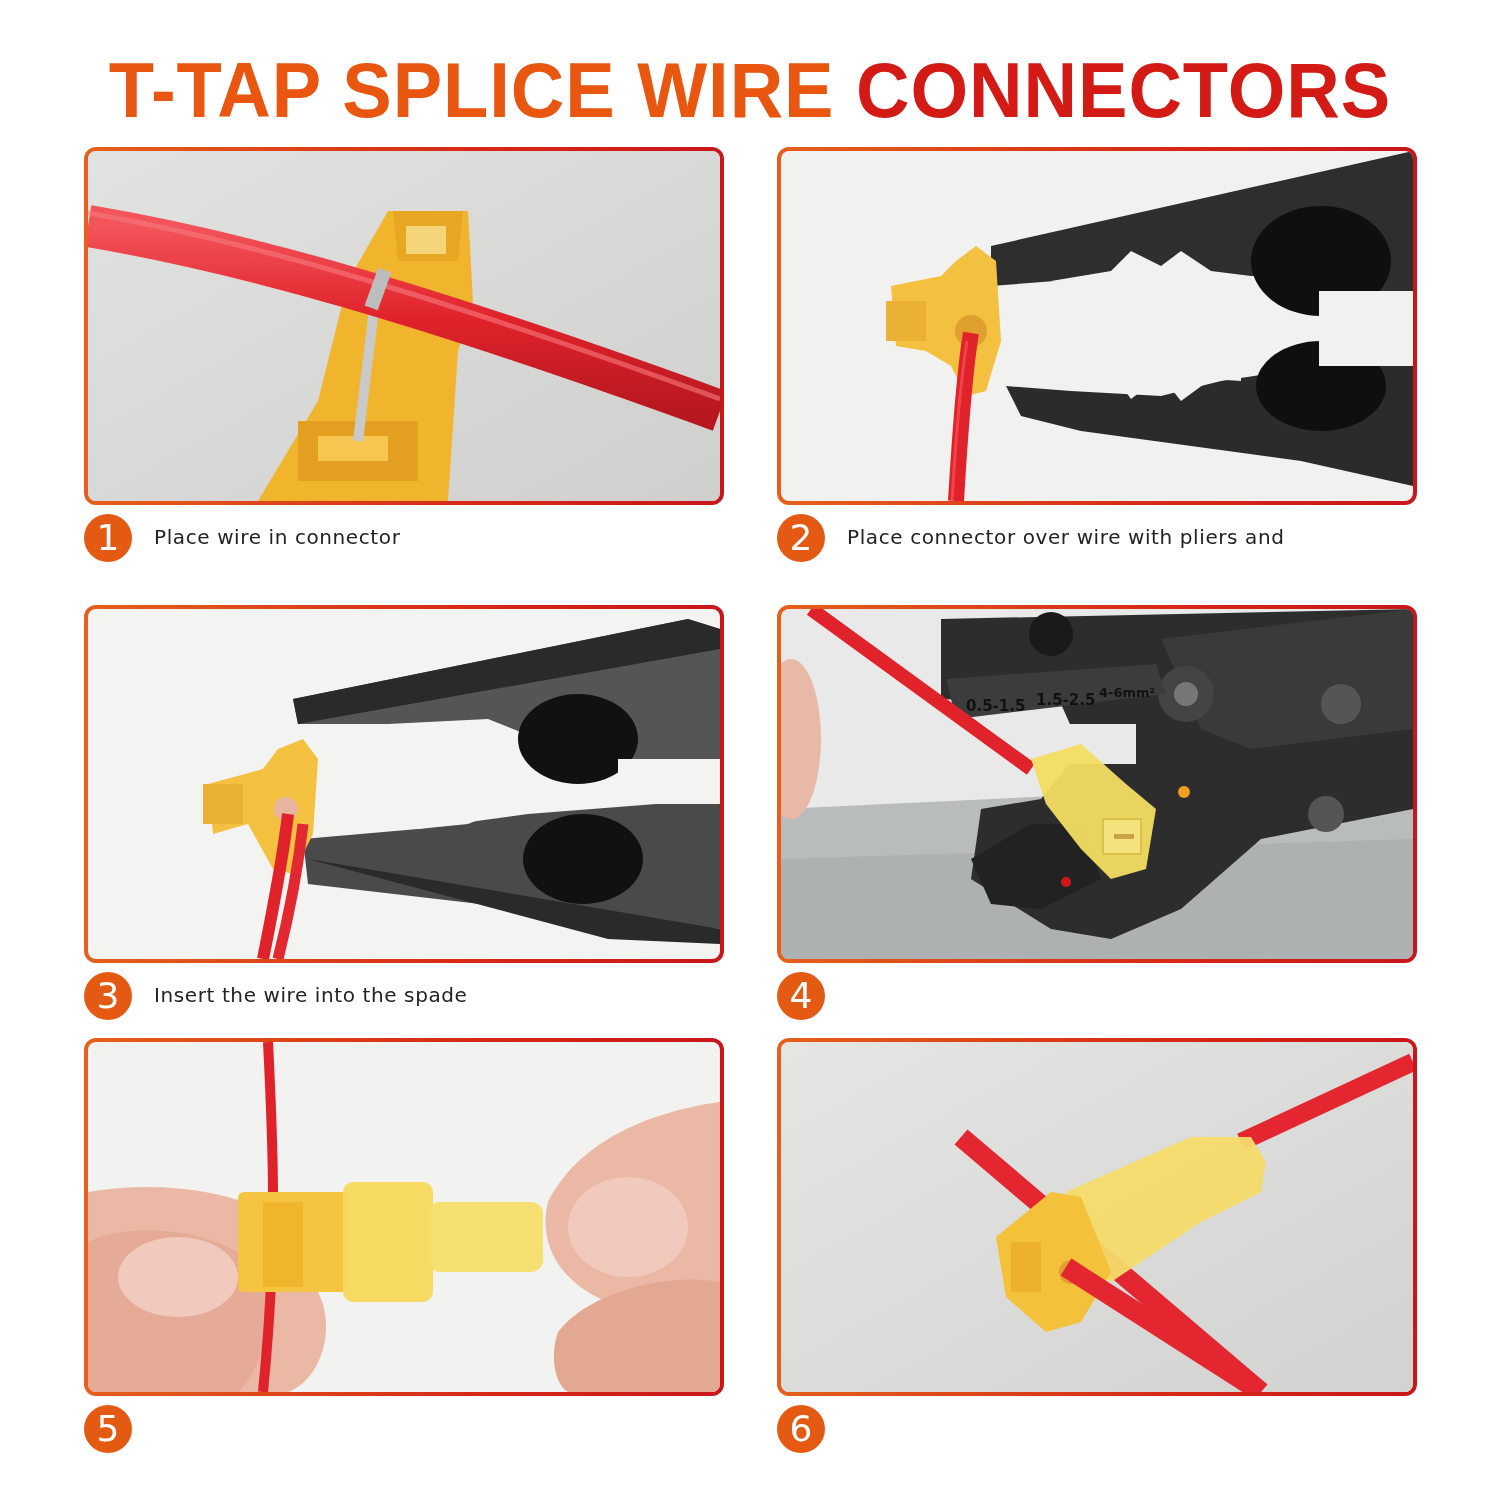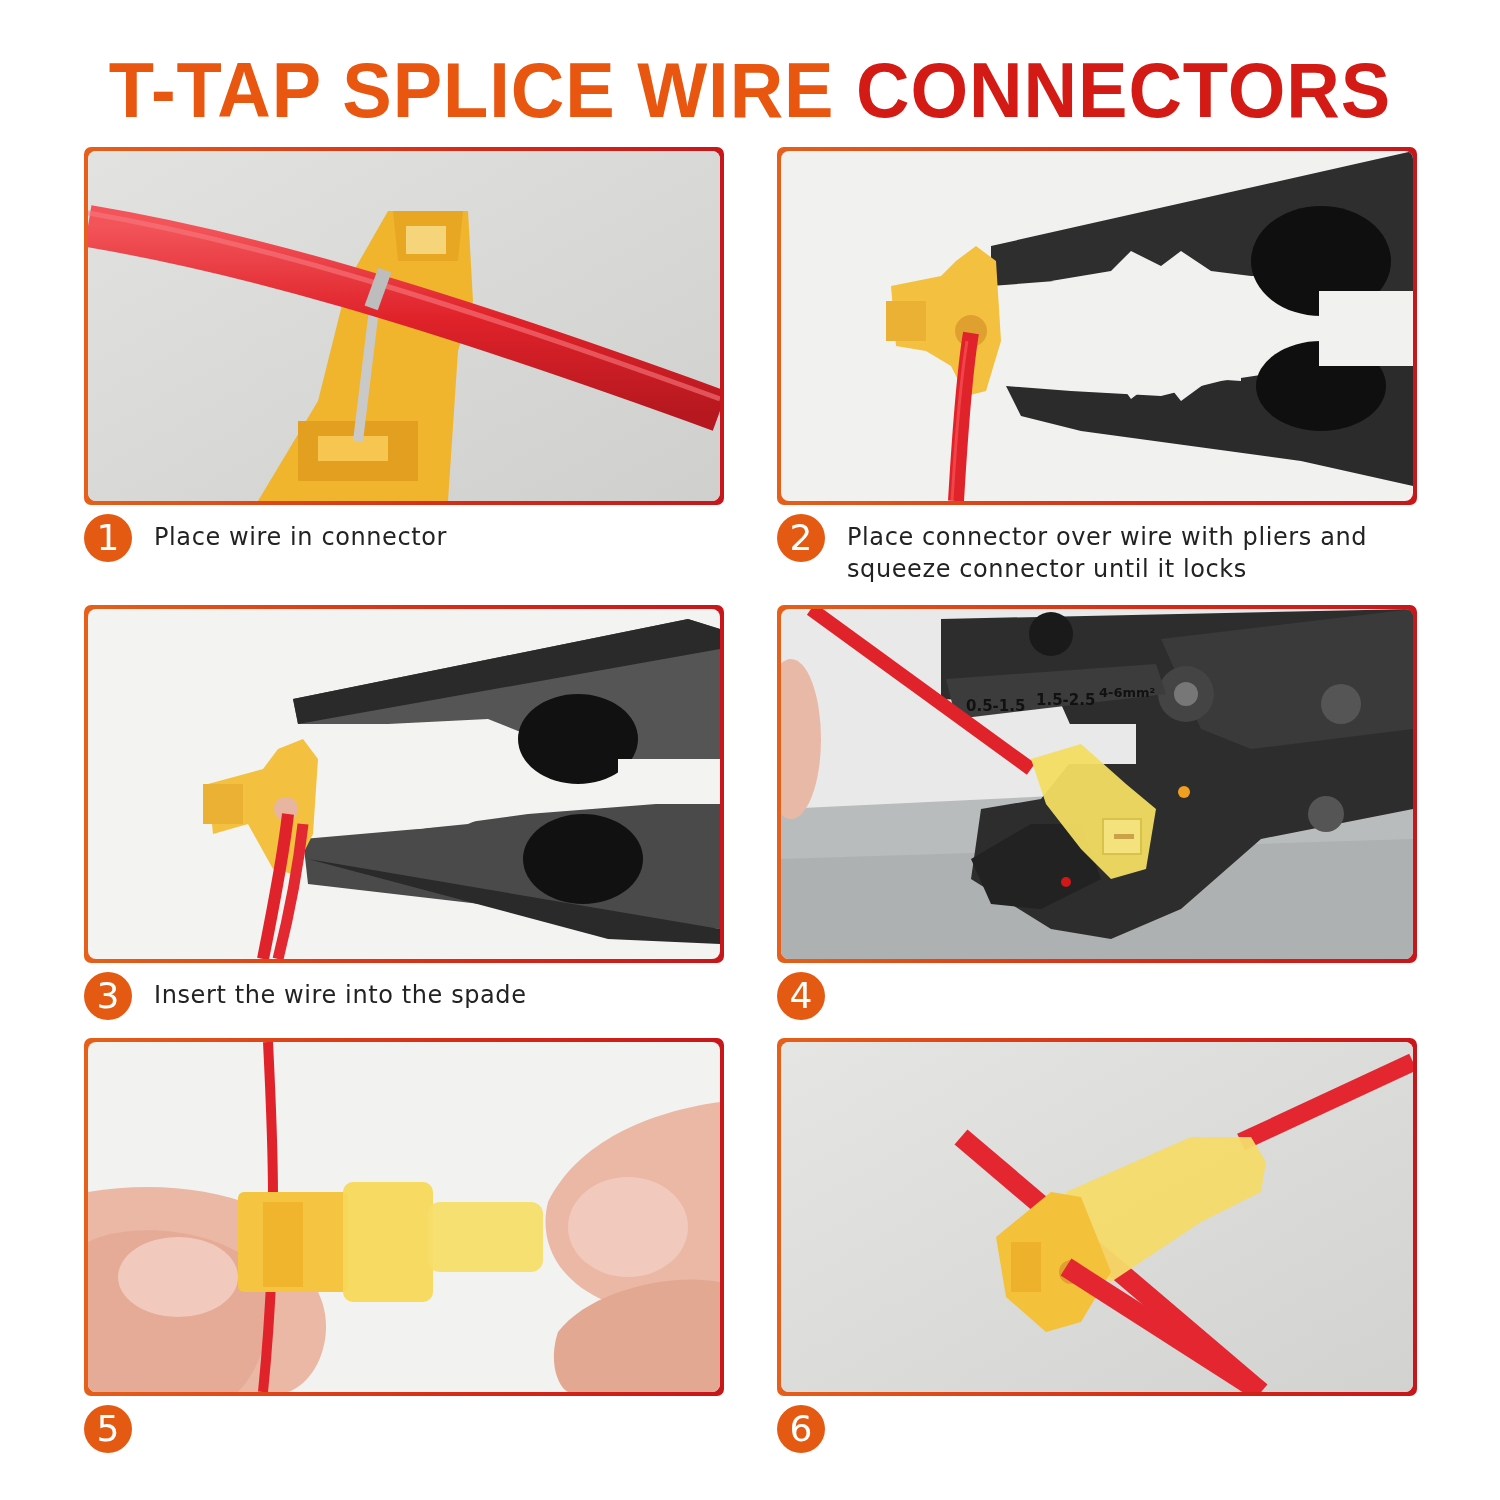--- a/index.html
+++ b/index.html
@@ -8,35 +8,35 @@
 
   .title {
     position: absolute; left: 0; top: 48px; width: 1500px; text-align: center;
     font-family: "Liberation Sans", sans-serif; font-weight: bold;
     font-size: 78px; letter-spacing: 1px; line-height: 84px;
     transform: scaleX(0.95);
   }
   .title .t1 { color: #e8560f; }
   .title .t2 { color: #d41a14; }
   .frame {
-    position: absolute; width: 640px; height: 358px; border-radius: 7px;
+    position: absolute; width: 640px; height: 358px; border-radius: 12px;
     padding: 4px;
     background: linear-gradient(90deg, #e5601a 0%, #d62a16 60%, #c8161a 100%);
   }
   .frame .inner { width: 100%; height: 100%; border-radius: 8px; overflow: hidden; position: relative; }
   .frame svg { display: block; width: 100%; height: 100%; }
 
   .cap { position: absolute; display: flex; align-items: flex-start; }
   .badge {
     width: 48px; height: 48px; border-radius: 50%; background: #e55a12;
     color: #fff; font-family: "DejaVu Sans", sans-serif; font-size: 36px; line-height: 48px;
     text-align: center; flex: 0 0 48px; font-weight: normal;
   }
   .cap-text {
-    margin-left: 22px; font-size: 24px; line-height: 32px; color: #222;
+    margin-left: 22px; font-size: 20px; line-height: 32px; color: #222;
     font-family: "DejaVu Sans", sans-serif; letter-spacing: 0.6px; margin-top: 7px;
   }
 </style>
 </head>
 <body>
 
 <div class="title">
   <span class="t1">T-TAP SPLICE WIRE </span><span class="t2">CONNECTORS</span>
 </div>
 
@@ -95,21 +95,20 @@
 
       <path d="M190,182 C182,230 178,300 175,350" stroke="#e0222a" stroke-width="16" fill="none"></path>
       <path d="M186,190 C178,240 174,300 171,350" stroke="#f66" stroke-width="3" fill="none" opacity="0.5"></path>
     </svg>
   </div>
 </div>
 <div class="cap" style="left:777px; top:514px;">
   <div class="badge">2</div>
   <div class="cap-text">
     <div>Place connector over wire with pliers and</div>
-    <div>squeeze connector until it locks</div>
   </div>
 </div>
 
 <div class="frame" style="left:84px; top:605px;">
   <div class="inner">
     <svg viewBox="0 0 632 350" preserveAspectRatio="none">
       <rect width="632" height="350" fill="#f3f3f1"></rect>
       <polygon points="205,90 600,10 632,20 632,150 500,150 400,110 300,115 210,115" fill="#555"></polygon>
       <polygon points="205,90 600,10 632,20 632,40 210,115" fill="#2a2a2a"></polygon>
       <ellipse cx="490" cy="130" rx="60" ry="45" fill="#111"></ellipse>

